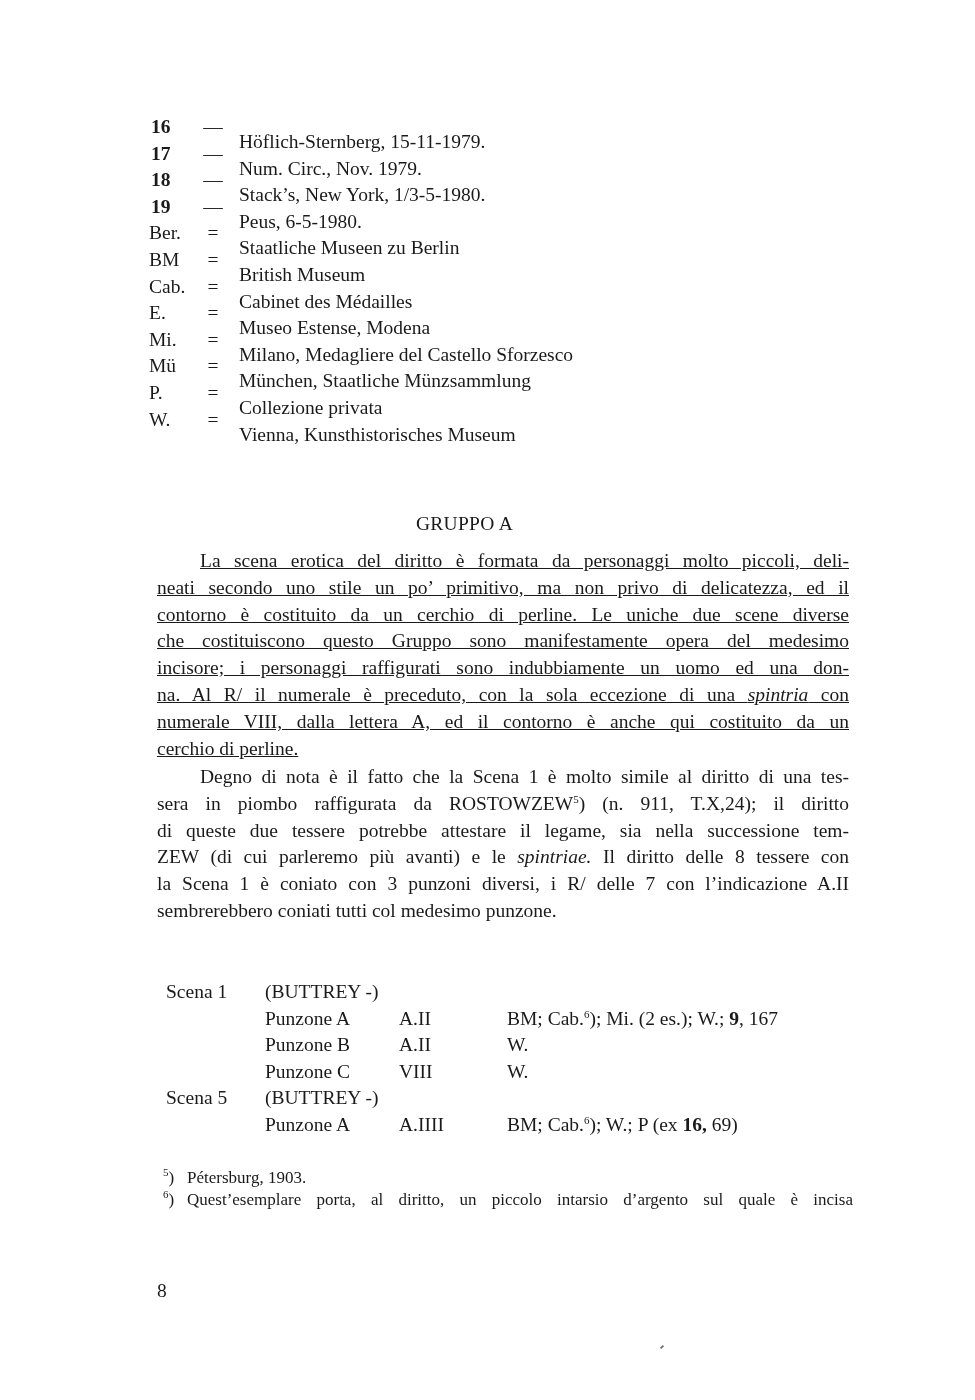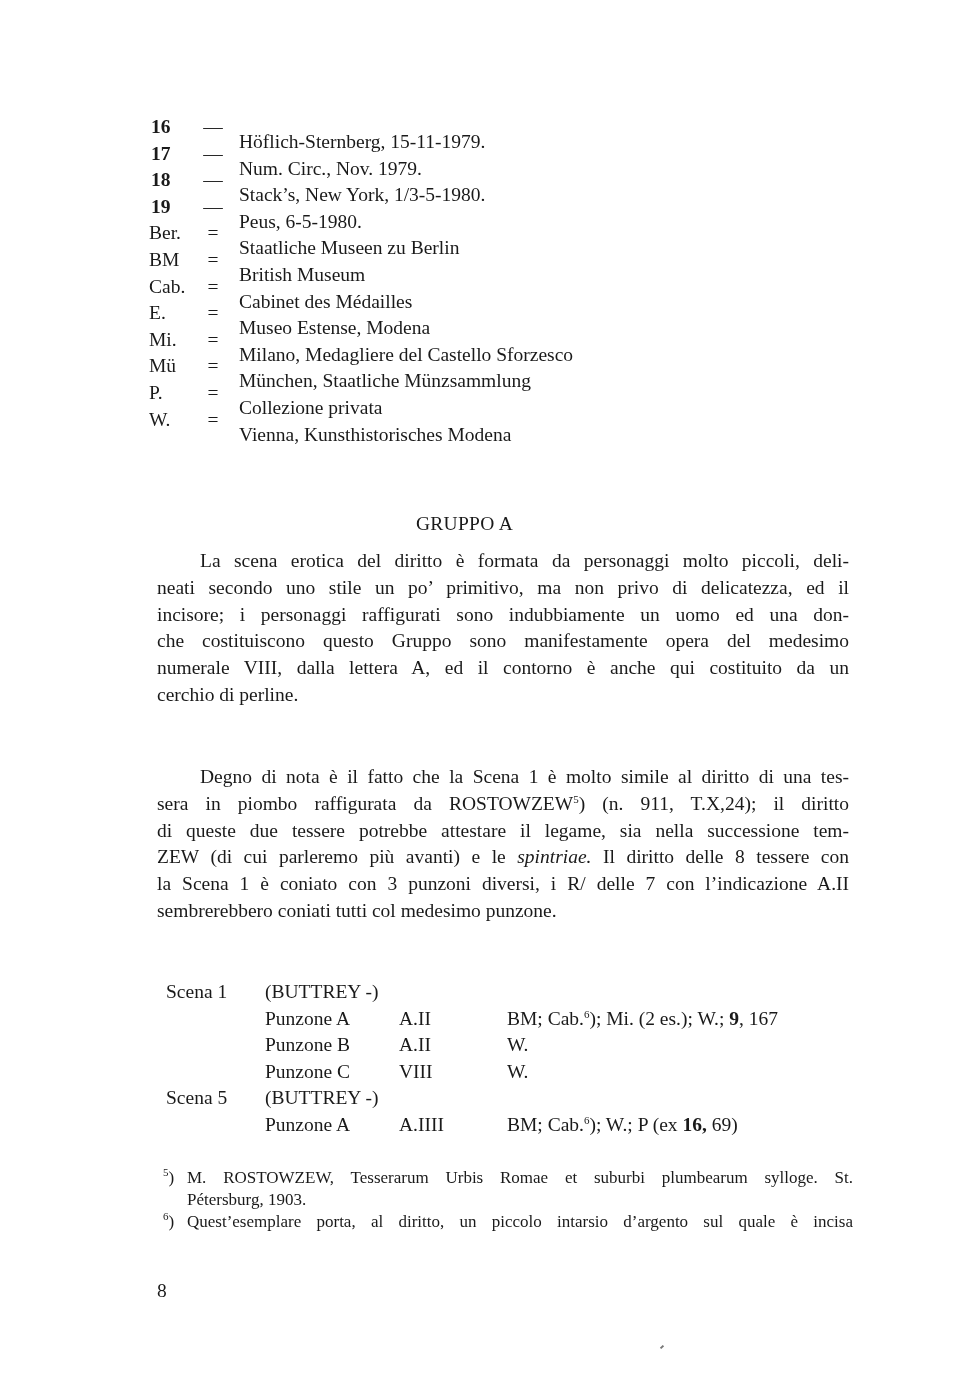--- a/index.html
+++ b/index.html
@@ -12,21 +12,21 @@
     .abbr-key { position: absolute; left: 0; width: 60px; }
     .abbr-key.num { font-weight: bold; left: 2px; }
     .abbr-sep { position: absolute; left: 49px; width: 30px; text-align: center; }
     .abbr-val { position: absolute; left: 90px; margin-top: 15px; }
 
     .heading { position: absolute; left: 0; width: 929px; top: 513px; text-align: center; font-size: 19.5px; letter-spacing: 0.3px; }
     .para { position: absolute; left: 157px; width: 692px; font-size: 19.5px; line-height: 26.8px; text-align: justify; }
     .para-line { display: block; text-align: justify; text-align-last: justify; white-space: nowrap; height: 26.8px; }
     .para-line.last { text-align-last: left; }
     .para-line.indent { padding-left: 43px; }
-    .p1 { top: 548px; }
+    .p1 { top: 548px; text-decoration: underline; }
     .p2 { top: 764px; }
     .para .it { font-style: italic; }
     sup { font-size: 11px; vertical-align: 7px; line-height: 0; }
 
     .catalog { position: absolute; left: 157px; top: 979px; font-size: 19.5px; }
     .cat-row { position: relative; height: 26.5px; line-height: 26.5px; white-space: nowrap; }
     .cat-scene { position: absolute; left: 9px; }
     .cat-punch { position: absolute; left: 108px; }
     .cat-num { position: absolute; left: 242px; }
     .cat-loc { position: absolute; left: 350px; }
@@ -97,31 +97,33 @@
       <span class="abbr-val">München, Staatliche Münzsammlung</span>
     </div>
   <div class="abbr-row">
       <span class="abbr-key">P.</span>
       <span class="abbr-sep">=</span>
       <span class="abbr-val">Collezione privata</span>
     </div>
   <div class="abbr-row">
       <span class="abbr-key">W.</span>
       <span class="abbr-sep">=</span>
-      <span class="abbr-val">Vienna, Kunsthistorisches Modena</span>
+      <span class="abbr-val">Vienna, Kunsthistorisches Museum</span>
     </div>
 </div>
 
 <div class="heading">GRUPPO A</div>
 
 <div class="para p1">
   <span class="para-line indent">La scena erotica del diritto è formata da personaggi molto piccoli, deli-</span>
   <span class="para-line">neati secondo uno stile un po’ primitivo, ma non privo di delicatezza, ed il</span>
+  <span class="para-line">contorno è costituito da un cerchio di perline. Le uniche due scene diverse</span>
+  <span class="para-line">che costituiscono questo Gruppo sono manifestamente opera del medesimo</span>
   <span class="para-line">incisore; i personaggi raffigurati sono indubbiamente un uomo ed una don-</span>
-  <span class="para-line">che costituiscono questo Gruppo sono manifestamente opera del medesimo</span>
+  <span class="para-line"><span>na. Al R/ il numerale è preceduto, con la sola eccezione di una </span><span class="it">spintria</span><span> con</span></span>
   <span class="para-line">numerale VIII, dalla lettera A, ed il contorno è anche qui costituito da un</span>
   <span class="para-line last">cerchio di perline.</span>
 </div>
 
 <div class="para p2">
   <span class="para-line indent">Degno di nota è il fatto che la Scena 1 è molto simile al diritto di una tes-</span>
   <span class="para-line"><span>sera in piombo raffigurata da ROSTOWZEW</span><sup>5</sup><span>) (n. 911, T.X,24); il diritto</span></span>
   <span class="para-line">di queste due tessere potrebbe attestare il legame, sia nella successione tem-</span>
   <span class="para-line"><span>ZEW (di cui parleremo più avanti) e le </span><span class="it">spintriae.</span><span> Il diritto delle 8 tessere con</span></span>
   <span class="para-line">la Scena 1 è coniato con 3 punzoni diversi, i R/ delle 7 con l’indicazione A.II</span>
@@ -156,21 +158,20 @@
     <span class="cat-punch">Punzone A</span>
     <span class="cat-num">A.IIII</span>
     <span class="cat-loc"><span>BM; Cab.</span><sup>6</sup><span>); W.; P (ex </span><b>16,</b><span> 69)</span></span>
   </div>
 </div>
 
 <div class="footnotes">
   <div class="fn-row">
     <span class="fn-mark"><sup>5</sup><span>)</span></span>
     <span class="fn-text">
-      <span class="line just">M. ROSTOWZEW, Tesserarum Urbis Romae et suburbi plumbearum sylloge. St.</span>
       <span class="line">Pétersburg, 1903.</span>
     </span>
   </div>
   <div class="fn-row">
     <span class="fn-mark"><sup>6</sup><span>)</span></span>
     <span class="fn-text">
       <span class="line just">Quest’esemplare porta, al diritto, un piccolo intarsio d’argento sul quale è incisa</span>
     </span>
   </div>
 </div>

